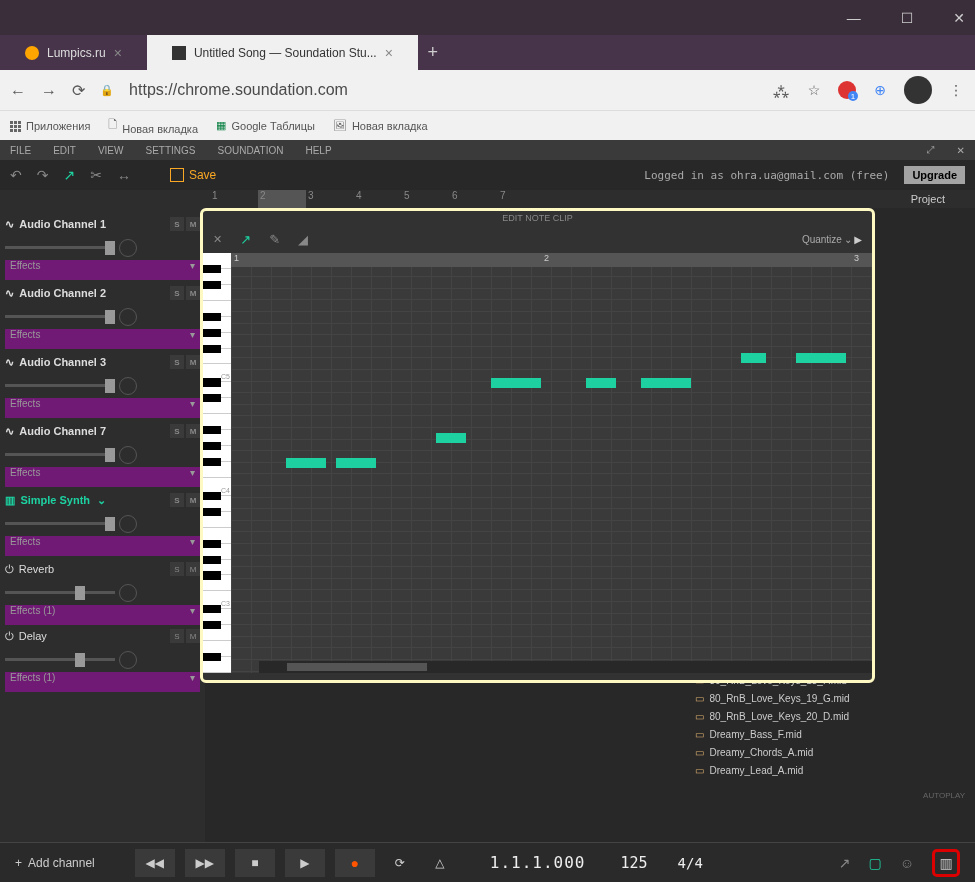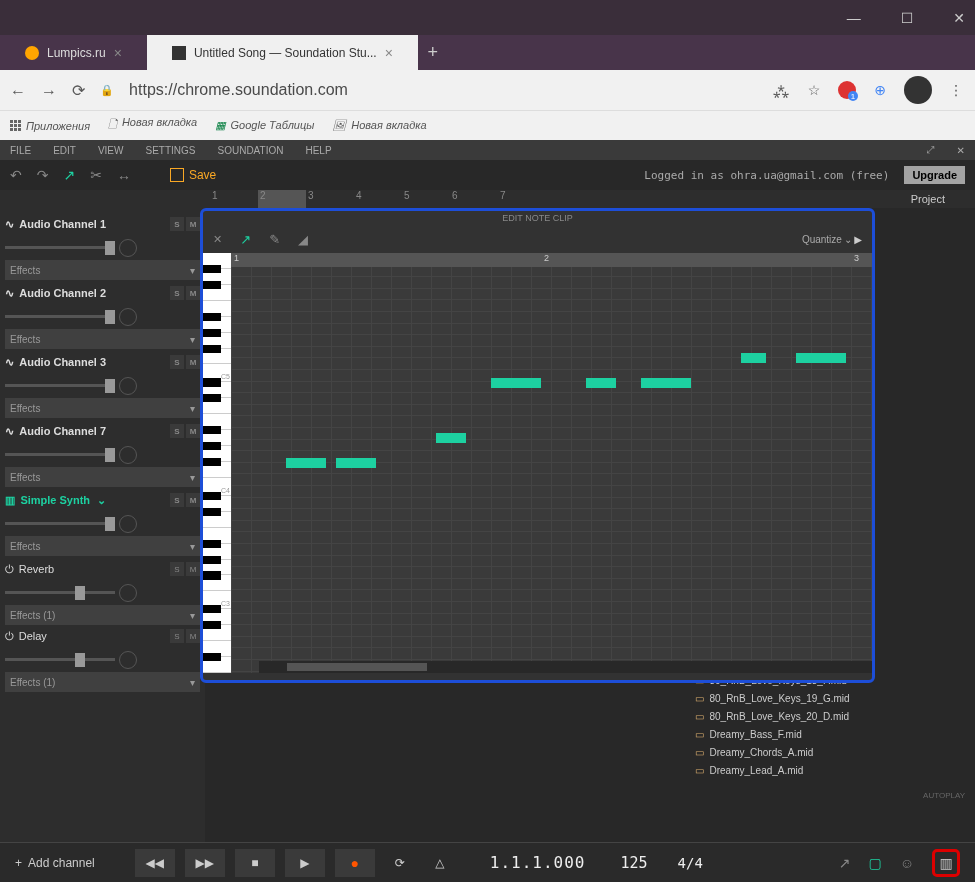--- a/index.html
+++ b/index.html
@@ -15,21 +15,21 @@
 .tab-icon { width:14px; height:14px; background:#333; }
 .newtab { width:30px; text-align:center; color:#ccc; font-size:18px; }
 .addrbar { height:40px; background:#f1f1f1; display:flex; align-items:center; padding:0 10px; gap:15px; }
 .addrbar .nav-icn { color:#5a5a5a; font-size:16px; }
 .url { flex:1; font-size:16px; color:#4a4a4a; }
 .addr-icn { width:18px; height:18px; display:flex; align-items:center; justify-content:center; color:#5a5a5a; font-size:14px; }
 .addr-red { width:18px; height:18px; border-radius:50%; background:#d33; position:relative; }
 .addr-red::after { content:"1"; position:absolute; bottom:-2px; right:-2px; background:#4285f4; color:#fff; font-size:8px; width:10px; height:10px; border-radius:50%; display:flex; align-items:center; justify-content:center; }
 .avatar { width:28px; height:28px; border-radius:50%; background:#333; }
 .bookmarks { height:30px; background:#f1f1f1; border-top:1px solid #ddd; display:flex; align-items:center; padding:0 10px; gap:18px; font-size:11px; color:#555; }
-.bm-item { display:flex; align-items:flex-start; gap:5px;font-style:italic; }
+.bm-item { display:flex; align-items:flex-end; gap:5px; }
 .bm-grid { display:grid; grid-template-columns:repeat(3,3px); gap:1px; }
 .bm-grid span { width:3px; height:3px; background:#666; }
 .app { flex:1; background:#282828; display:flex; flex-direction:column; }
 .menubar { height:20px; background:#3a3a3a; display:flex; align-items:center; padding:0 10px; gap:22px; font-size:10px; color:#aaa; }
 .menubar .sp { flex:1; }
 .toolbar { height:30px; display:flex; align-items:center; padding:0 10px; gap:15px; }
 .tb-icn { color:#888; font-size:14px; }
 .tb-arrow { color:#1dd1a1; font-size:14px; }
 .save { color:#f9a825; font-size:12px; display:flex; align-items:center; gap:5px;margin-left:24px; }
 .save-icn { width:14px; height:14px; border:1px solid #f9a825; }
@@ -42,27 +42,27 @@
 .main { flex:1; display:flex; position:relative; }
 .sidebar { width:205px; background:#2d2d2d; padding:5px; overflow:hidden; }
 .channel { margin-bottom:2px; }
 .ch-header { display:flex; align-items:center; height:22px; font-size:11px; color:#ddd; font-weight:bold; gap:5px; }
 .ch-header.synth { color:#1dd1a1; }
 .ch-sm { margin-left:auto; display:flex; gap:2px; }
 .sm-btn { width:14px; height:14px; background:#3a3a3a; color:#888; font-size:8px; display:flex; align-items:center; justify-content:center; }
 .ch-slider { height:25px; display:flex; align-items:center; }
 .slider-track { width:110px; height:3px; background:#555; position:relative; }
 .slider-thumb { width:10px; height:14px; background:#999; position:absolute; right:0; top:-5px; }
-.ch-effects { height:20px; background:#404040; display:flex; align-items:center; padding:0 5px; font-size:10px; color:#999; }
+.ch-effects { height:20px; background:#701a75; display:flex; padding:0 5px; font-size:10px; color:#999; }
 .ch-effects .dd { margin-left:auto; }
 .fx-item { display:flex; align-items:center; height:22px; font-size:11px; color:#ddd; gap:5px; }
 .filelist { position:absolute; right:60px; top:445px; width:220px; font-family:monospace; font-size:10px; color:#ccc; }
 .file-row { display:flex; align-items:center; gap:5px; height:18px; }
 .file-icn { color:#ddb070; }
-.piano-editor { position:absolute; left:200px; top:0; width:675px; height:475px; background:#323232; border:3px solid #1d4ed8; border-radius:6px; z-index:10; }
+.piano-editor { position:absolute; left:200px; top:0; width:675px; height:475px; background:#323232; border:3px solid #fef9c3; border-radius:6px; z-index:10; }
 .pe-title { text-align:center; font-size:9px; color:#888; height:14px; padding-top:2px; }
 .pe-toolbar { height:28px; display:flex; align-items:center; padding:0 10px; gap:18px; }
 .pe-tool { color:#888; font-size:13px; }
 .pe-tool.act { color:#1dd1a1; }
 .pe-quant { margin-left:auto; font-size:10px; color:#aaa; display:flex; gap:2px; }
 .pe-body { display:flex; height:420px; }
 .pe-keys { width:28px; background:#fff; display:flex; flex-direction:column; }
 .wkey { flex:1; border-bottom:1px solid #ccc; position:relative; font-size:7px; color:#999; }
 .bkey { height:55%; width:65%; background:#000; position:absolute; top:-27%; z-index:2; }
 .pe-grid { flex:1; background:#3a3a3a; position:relative; background-image:repeating-linear-gradient(to right,#444 0,#444 1px,transparent 1px,transparent 20px),repeating-linear-gradient(to bottom,#444 0,#444 1px,transparent 1px,transparent 11.6px); }

